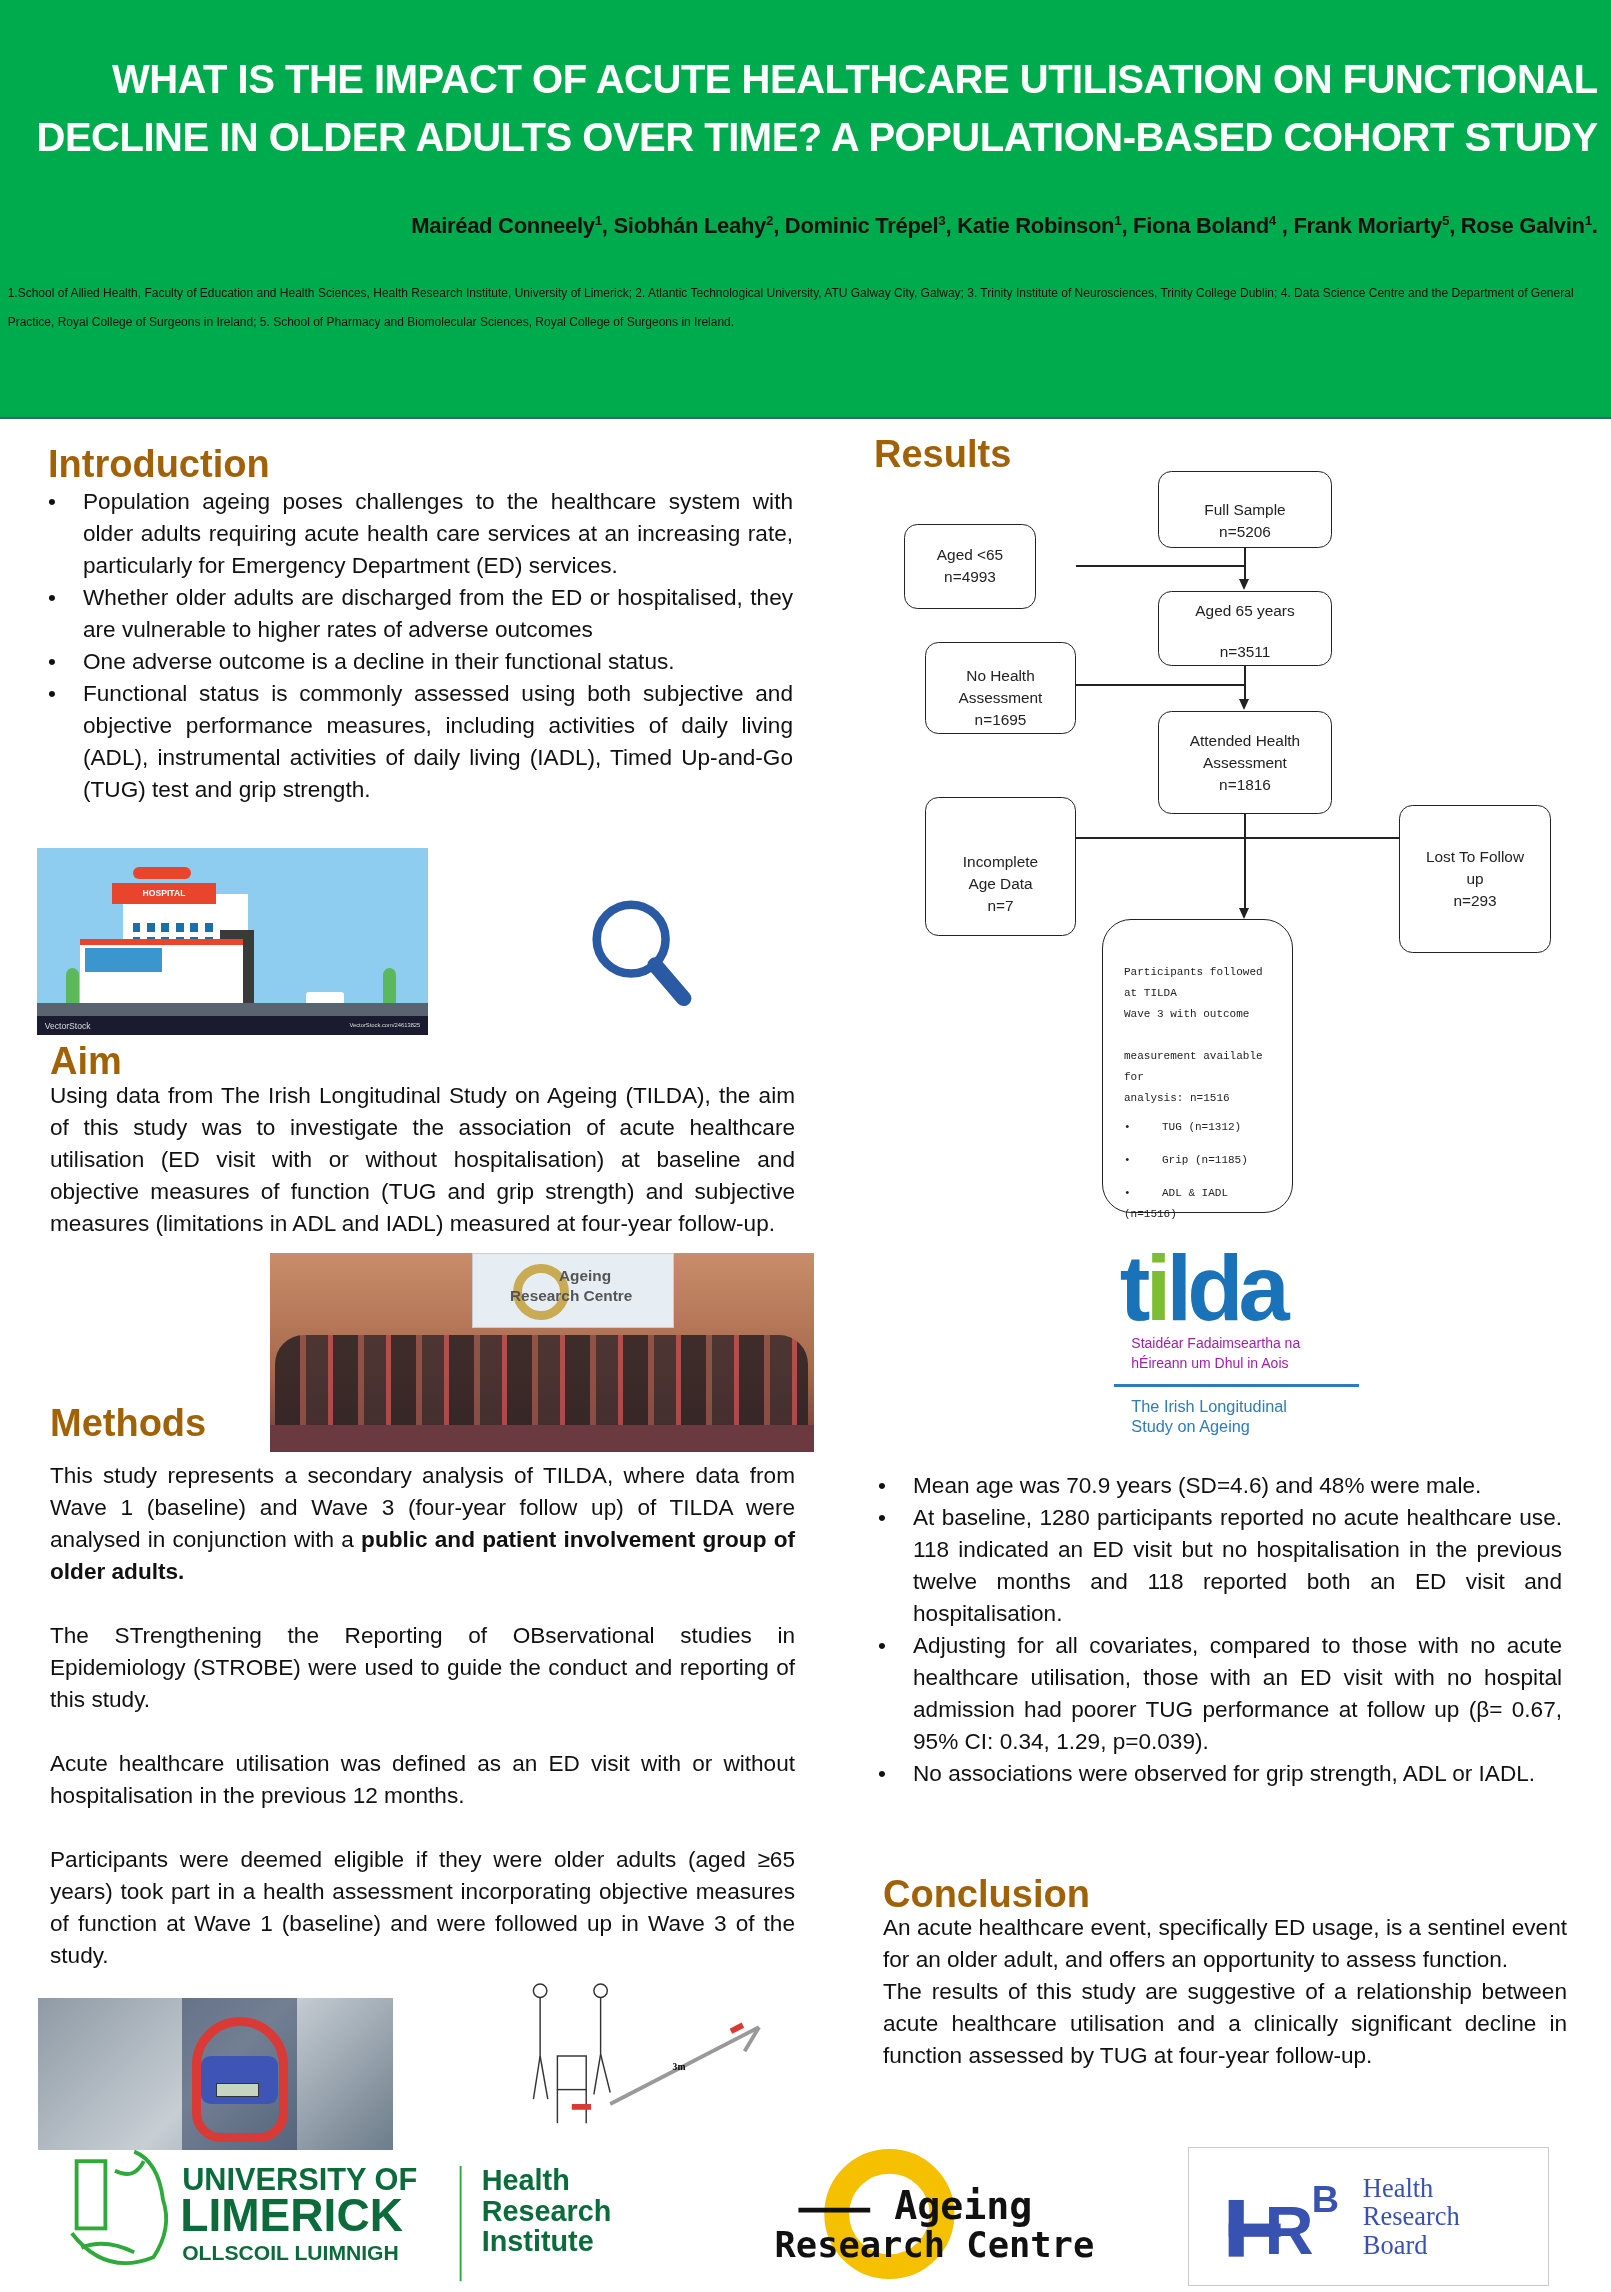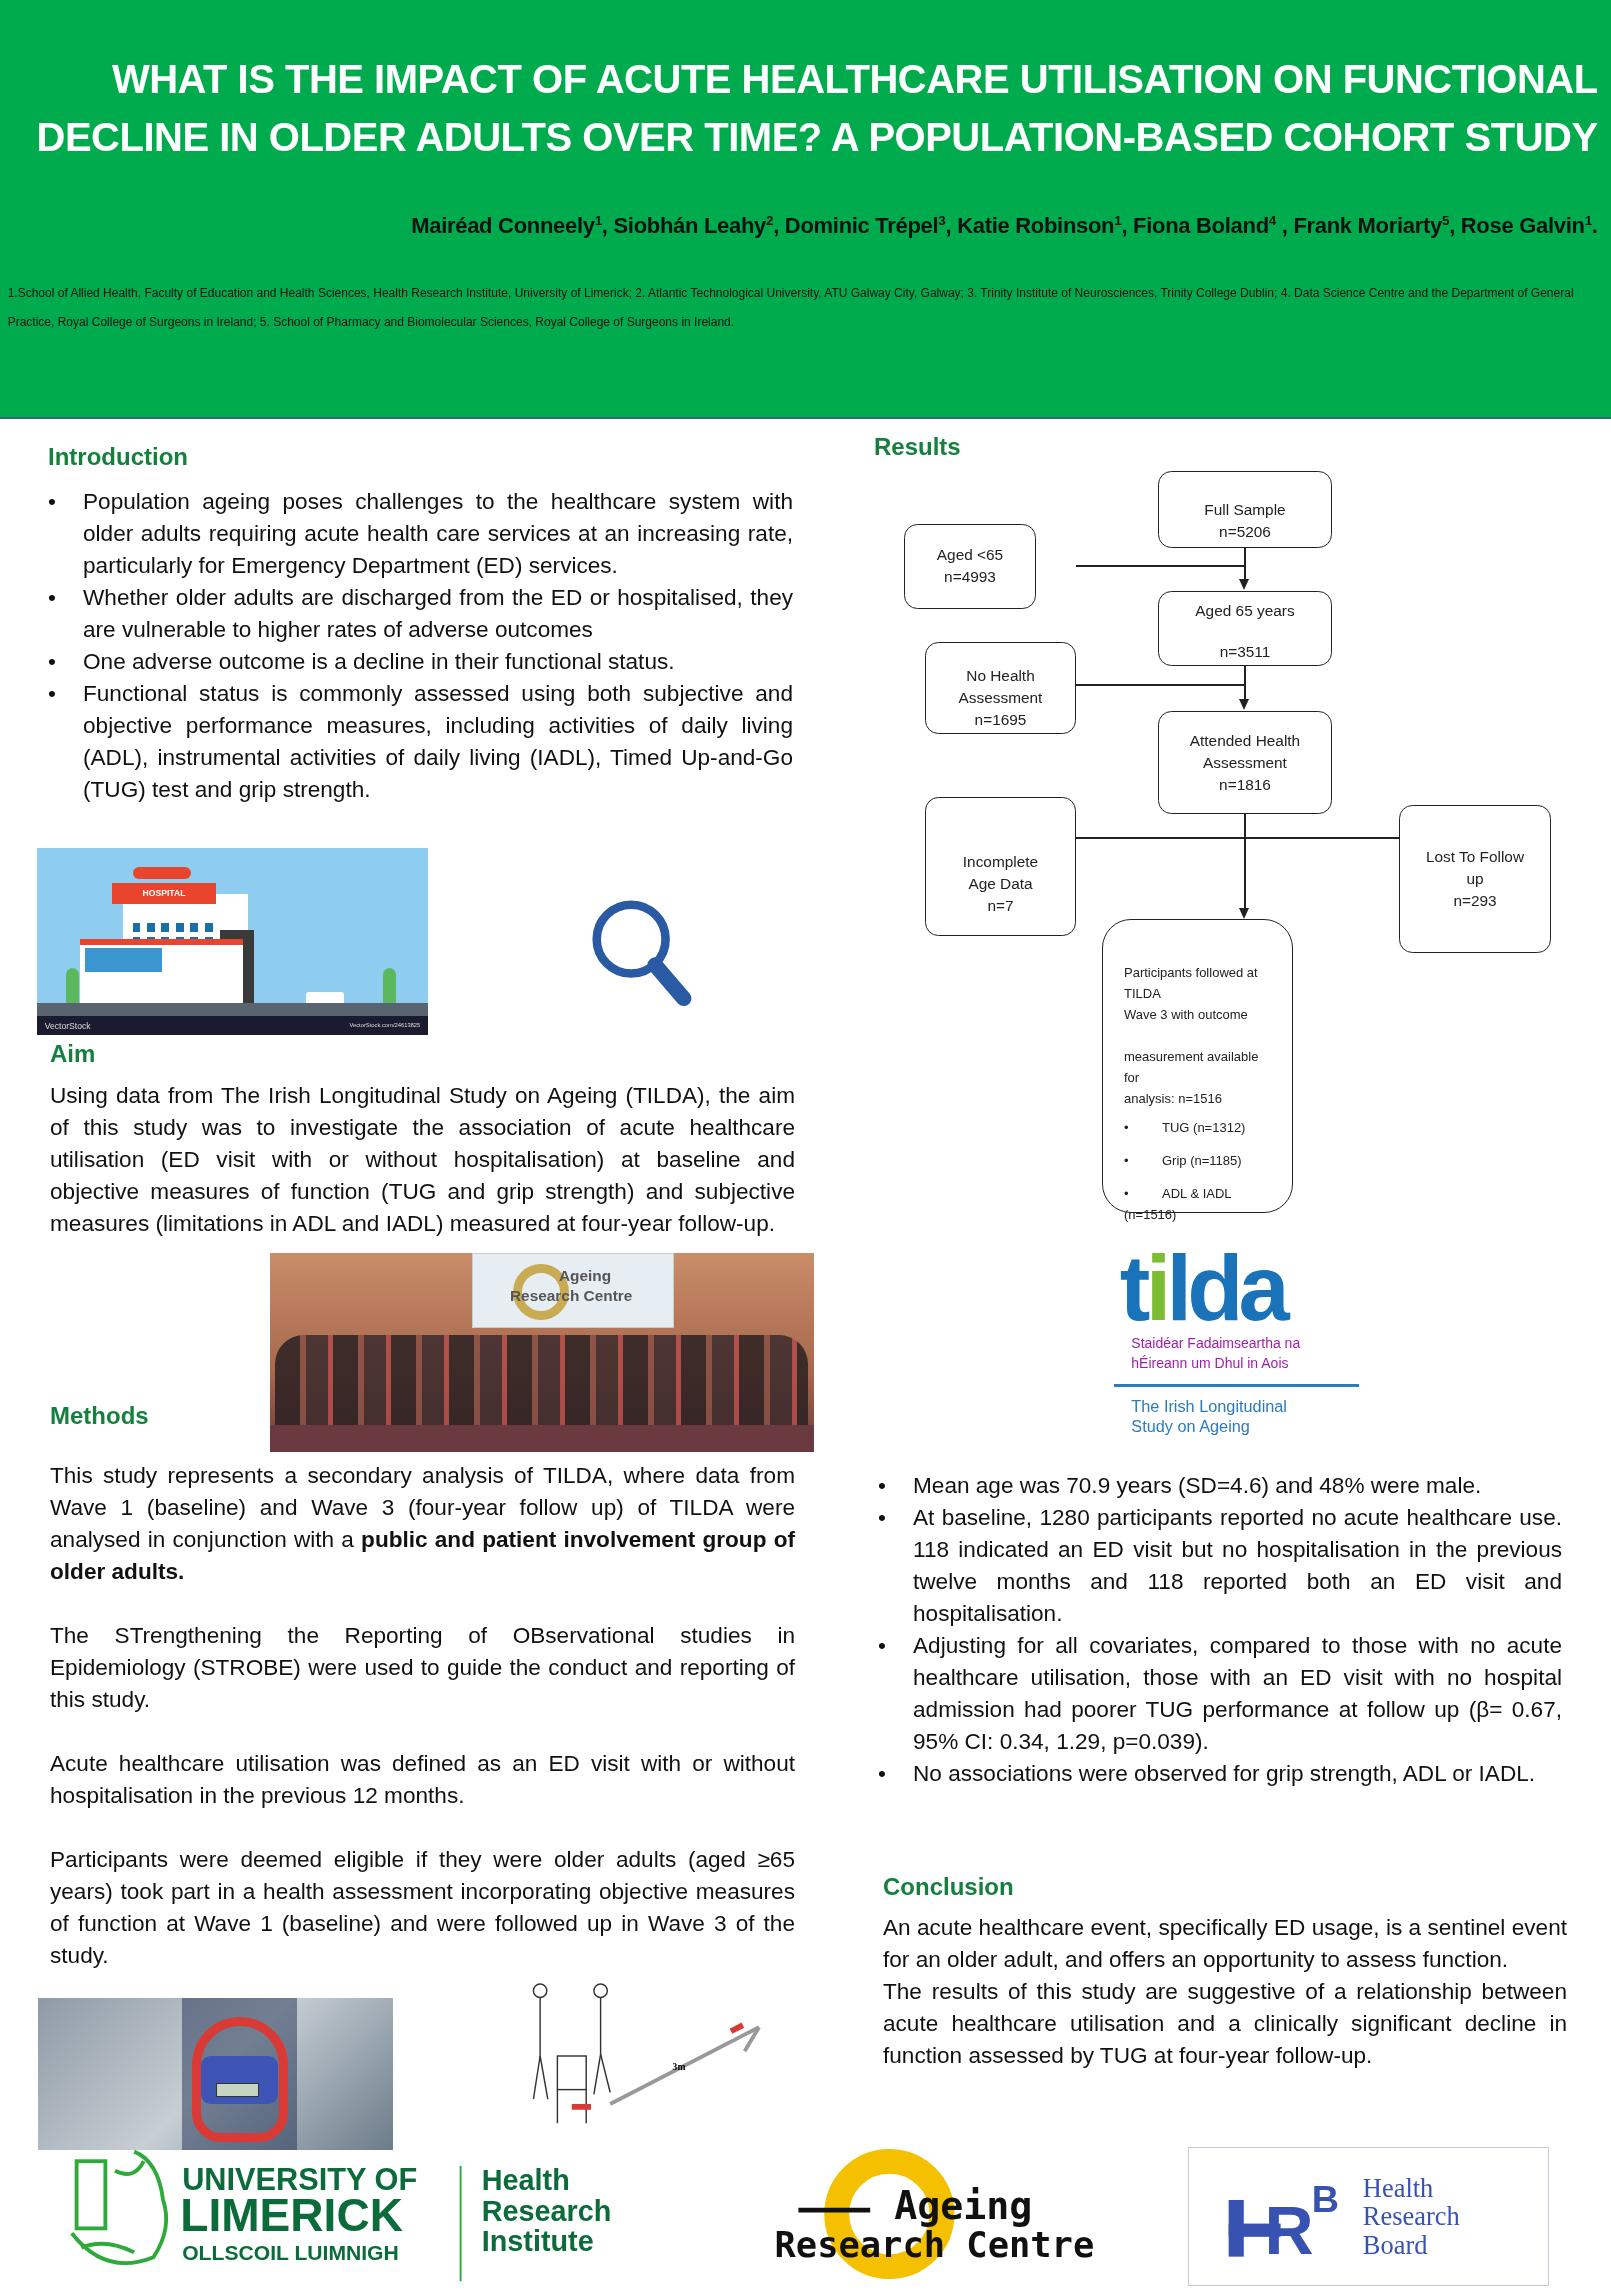--- a/index.html
+++ b/index.html
@@ -5,21 +5,21 @@
   * { box-sizing: border-box; margin: 0; padding: 0; }
   html, body { width: 1611px; height: 2292px; background: #ffffff; overflow: hidden; }
   body { position: relative; font-family: "Liberation Sans", sans-serif; color: #111; }
 
   .header { position: absolute; left: 0; top: 0; width: 1611px; height: 419px; background: #00AB4E; border-bottom: 2.9px solid #2e6e6a; }
   .title { position: absolute; right: 13.4px; top: 50px; width: 1585px; text-align: right; color: #fff; font-weight: bold; font-size: 40px; line-height: 58px; letter-spacing: -0.5px; }
   .authors { position: absolute; right: 13.4px; top: 213px; text-align: right; font-weight: bold; font-size: 22px; color: #111; letter-spacing: -0.3px; }
   .authors sup { font-size: 13.4px; }
   .affil { position: absolute; left: 7.7px; top: 279px; width: 1585px; font-size: 12px; line-height: 29px; color: #111; }
 
-  .h2 { position: absolute; font-weight: bold; font-size: 24px; color: #15803d; }
+  .h2 { position: absolute; font-weight: bold; font-size: 38px; color: #a16207; }
   .body-text { position: absolute; font-size: 22.6px; line-height: 32px; text-align: justify; color: #111; }
   ul.bullets { list-style: none; }
   ul.bullets li { position: relative; padding-left: 35px; }
   ul.bullets li::before { content: "•"; position: absolute; left: 0; top: 0; }
   .para { margin-bottom: 32px; }
   b { font-weight: bold; }
 
   .img-box { position: absolute; overflow: hidden; }
 
   
@@ -57,21 +57,21 @@
   .tug { left: 519px; top: 1979px; width: 288px; height: 154px; background:#fff; }
 
   .logo-ul { position:absolute; left:67px; top:2142px; width:576px; height:144px; }
   .logo-arc { position:absolute; left:769px; top:2147px; width:346px; height:134px; }
   .logo-hrb { position:absolute; left:1188px; top:2147px; width:361px; height:139px; border:1px solid #c8c8d8; }
 
   
   .fc-box { position:absolute; border:1.9px solid #222; border-radius: 13.4px; background:#fff; font-size:15.4px; color:#222; text-align:center; line-height:22px; }
   .fc-line { position:absolute; background:#222; }
   .fc-arrow { position:absolute; width:0; height:0; border-left:5.8px solid transparent; border-right:5.8px solid transparent; border-top:11.5px solid #222; }
-  .part-box { text-align:left; padding: 42px 21px 0 21px; line-height:21px; font-size:13px; }
+  .part-box { text-align:left; padding: 42px 21px 0 21px; line-height:21px; font-size:11px;font-family:Liberation Mono, monospace; }
   .part-box .pl { height: 42px; }
   .part-box .sub { height: 33px; padding-left: 0; }
   .part-box .sub .dot { display:inline-block; width: 38px; }
 
   .tilda { position:absolute; left:1114px; top:1242px; width:250px; height:221px; }
   .tilda .word { position:absolute; left:5.8px; top:0; font-size:92px; font-weight:bold; color:#1a73b8; letter-spacing:-4.8px; line-height:92px; }
   .tilda .word .i { color:#7dbd33; }
   .tilda .irish { position:absolute; left:17.3px; top:91px; font-size:14px; color:#a21caf; line-height:20px; }
   .tilda .rule { position:absolute; left:0; top:142px; width:245px; height:2.9px; background:#2b7bbf; }
   .tilda .eng { position:absolute; left:17.3px; top:154px; font-size:16.3px; color:#2b7bbf; line-height:20px; }

